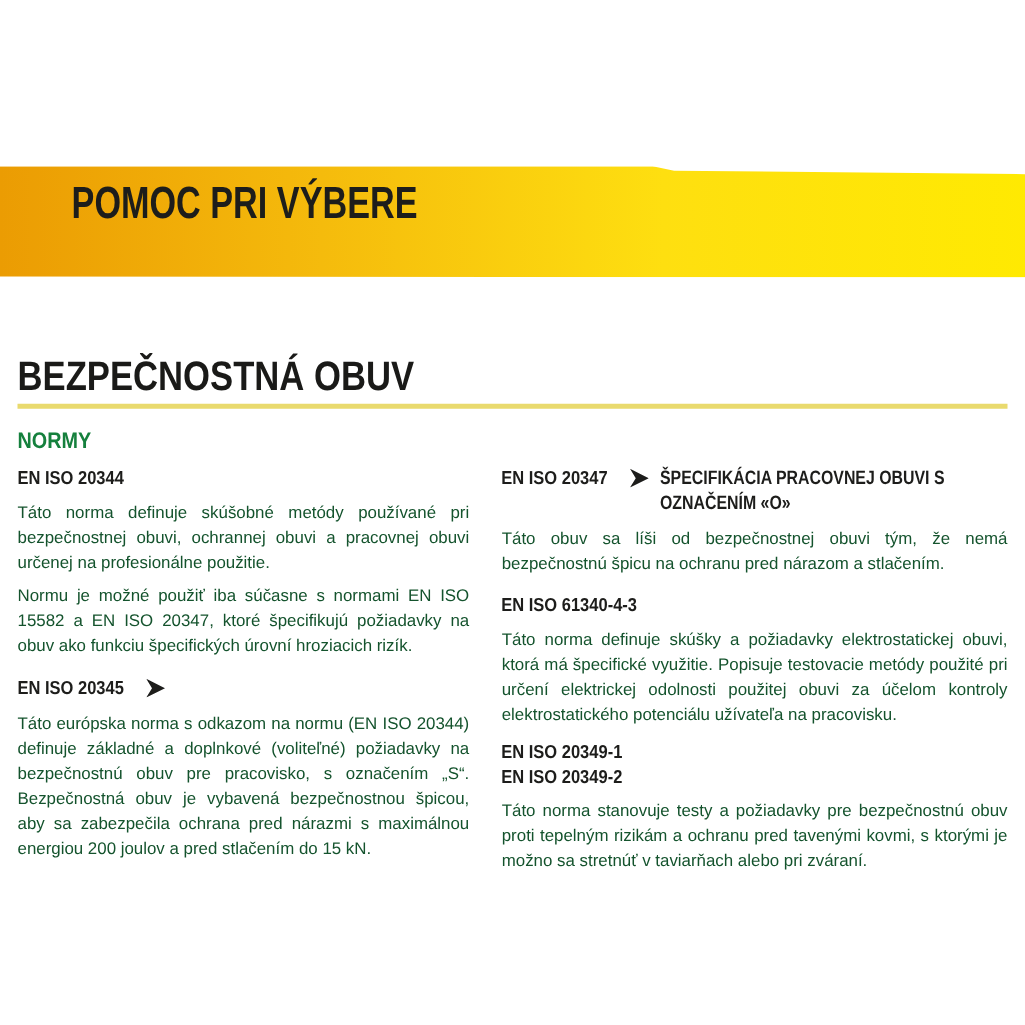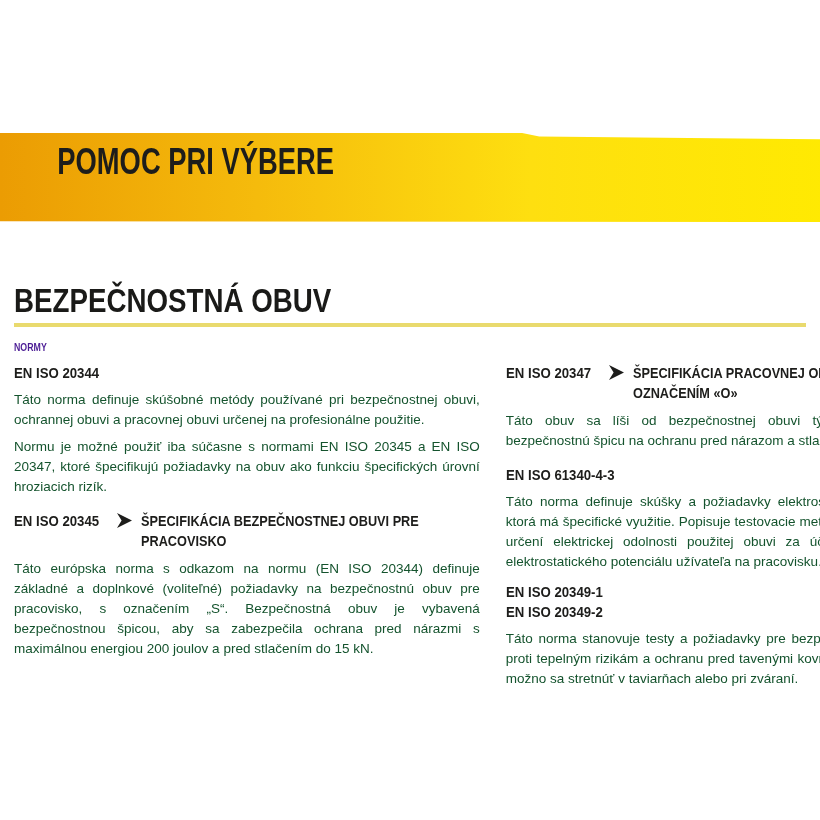--- a/index.html
+++ b/index.html
@@ -61,23 +61,23 @@
     white-space: nowrap;
   }
   .rule {
     margin-top: 4px;
     height: 4px;
     width: 100%;
     background: #E9DA6E;
   }
   .subheading {
     margin-top: 15px;
-    font-size: 10px;
-    font-weight: 700;
-    color: #4c1d95;
+    font-size: 18px;
+    font-weight: 700;
+    color: #15803d;
   }
   .subheading .cond, .norm-label .cond, .heading-line {
     display: inline-block;
     transform: scaleX(0.88);
     transform-origin: 0 0;
     white-space: nowrap;
   }
 
   .grid {
     margin-top: 10px;
@@ -147,37 +147,33 @@
 
     <div class="grid">
 
       <div class="col">
 
         <section class="norm-section">
           <div class="norm-label">
             <span class="cond">EN ISO 20344</span>
           </div>
           <p class="body-par">Táto norma definuje skúšobné metódy používané pri bezpečnostnej obuvi, ochrannej obuvi a pracovnej obuvi určenej na profesionálne použitie.</p>
-          <p class="body-par">Normu je možné použiť iba súčasne s normami EN ISO 20345 a EN ISO 20347, ktoré špecifikujú požiadavky na obuv ako funkciu špecifických úrovní hroziacich rizík.</p>
+          <p class="body-par">Normu je možné použiť iba súčasne s normami EN ISO 15582 a EN ISO 20347, ktoré špecifikujú požiadavky na obuv ako funkciu špecifických úrovní hroziacich rizík.</p>
         </section>
 
         <section class="norm-section">
           <div class="norm-row">
             <span class="norm-label">
               <span class="cond">EN ISO 20345</span>
             </span>
             <span class="arrow">
               <svg width="15" height="15" viewBox="0 0 15 15">
                   <polygon points="0,0 15,7.5 0,15 4.6,7.5" fill="#1d1d1b"></polygon>
                 </svg>
             </span>
-            <div class="norm-heading">
-              <div class="heading-line">ŠPECIFIKÁCIA BEZPEČNOSTNEJ OBUVI PRE</div>
-              <div class="heading-line">PRACOVISKO</div>
-            </div>
           </div>
           <p class="body-par">Táto európska norma s odkazom na normu (EN ISO 20344) definuje základné a doplnkové (voliteľné) požiadavky na bezpečnostnú obuv pre pracovisko, s označením „S“. Bezpečnostná obuv je vybavená bezpečnostnou špicou, aby sa zabezpečila ochrana pred nárazmi s maximálnou energiou 200 joulov a pred stlačením do 15 kN.</p>
         </section>
 
       </div>
 
       <div class="col">
 
         <section class="norm-section">
           <div class="norm-row">

